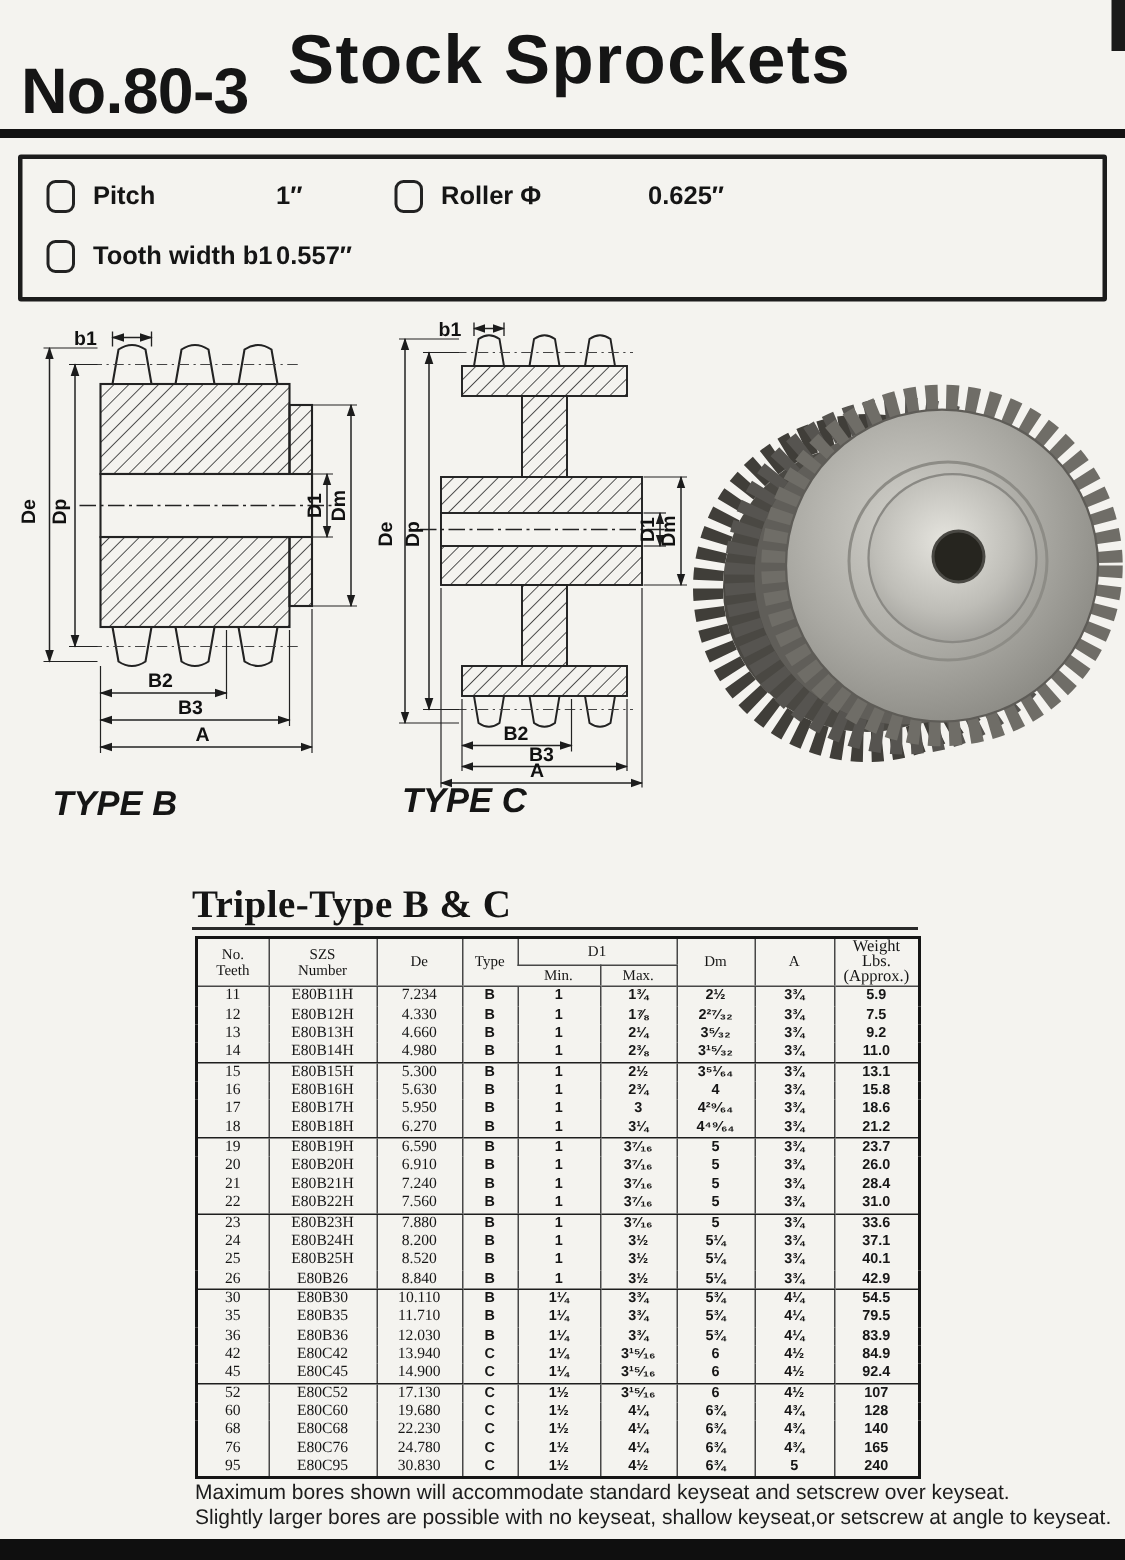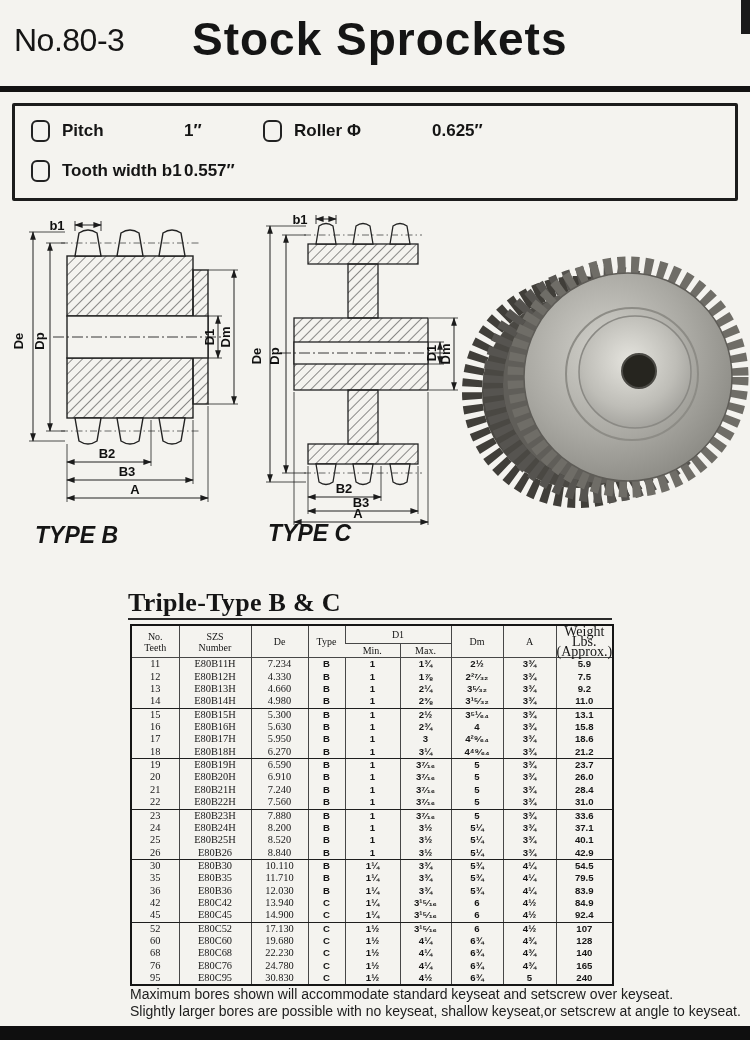--- a/index.html
+++ b/index.html
@@ -1,19 +1,19 @@
 <!DOCTYPE html>
 <html><head>
 <meta charset="utf-8">
 <style>
   html,body{margin:0;padding:0}
   body{width:750px;height:1040px;position:relative;background:#f4f3ef;overflow:hidden;
        font-family:"Liberation Sans",sans-serif;color:#151515}
   
-  .doc-number{position:absolute;left:14px;top:22px;font-size:32px;font-weight:400;letter-spacing:-0.5px}
+  .doc-number{position:absolute;left:14px;top:37px;font-size:43px;font-weight:700;letter-spacing:-0.5px}
   .page-title{position:absolute;left:192px;top:12px;font-size:46px;font-weight:700;letter-spacing:1px}
   .header-rule{position:absolute;left:0;top:86px;width:750px;height:6px;background:#121212}
   .corner-mark{position:absolute;right:0;top:0;width:9px;height:34px;background:#1a1a1a}
   .bottom-bar{position:absolute;left:0;top:1026px;width:750px;height:14px;background:#0f0f0f}
   
   .specs-box{position:absolute;left:12px;top:103px;width:720px;height:92px;border:3px solid #1c1c1c;border-radius:2px}
   .spec{position:absolute;display:flex;align-items:center}
   .spec .cb{width:15px;height:18px;border:2px solid #222;border-radius:6px;margin-right:12px;flex:none}
   .spec .lbl{font-size:17px;font-weight:700}
   .spec .val{font-size:17px;font-weight:700}
@@ -29,21 +29,21 @@
   .cap-c{left:268px;top:520px;width:165px}
   
   .table-title{position:absolute;left:128px;top:588px;font-family:"Liberation Serif",serif;
                font-size:26px;font-weight:700;letter-spacing:0.3px}
   .table-toprule{position:absolute;left:128px;top:618px;width:484px;height:2px;background:#2a2a2a}
   #tbl{position:absolute;left:130px;top:624px;border-collapse:collapse;table-layout:fixed;border:2px solid #151515}
   #tbl th,#tbl td{border-left:1px solid #474747;padding:0;text-align:center}
   #tbl th:first-child,#tbl td:first-child{border-left:none}
   #tbl thead th{font:400 10px/11px "Liberation Serif",serif;white-space:pre-line;
                 border-bottom:1px solid #474747;vertical-align:middle;padding:1px 0}
-  #tbl thead th.wgt{font-size:14px;line-height:9.8px}
+  #tbl thead th.wgt{font-size:11px;line-height:9.8px}
   #tbl thead tr:first-child th.d1h{height:15px}
   #tbl tbody td{font:10.4px/12.35px "Liberation Serif",serif;height:12.35px;color:#161616;overflow:hidden}
   #tbl tbody td:nth-child(n+4){font-family:"Liberation Sans",sans-serif;font-weight:700;font-size:9.6px}
   #tbl tbody tr.grp td{border-bottom:1.8px solid #1e1e1e}
   
   .footer{position:absolute;left:130px;top:986px;width:618px;font-size:14px;line-height:17px;color:#1c1c1c}
   svg text{font-family:"Liberation Sans",sans-serif;font-size:13px;font-weight:700;fill:#111}
 </style>
 </head>
 <body>

